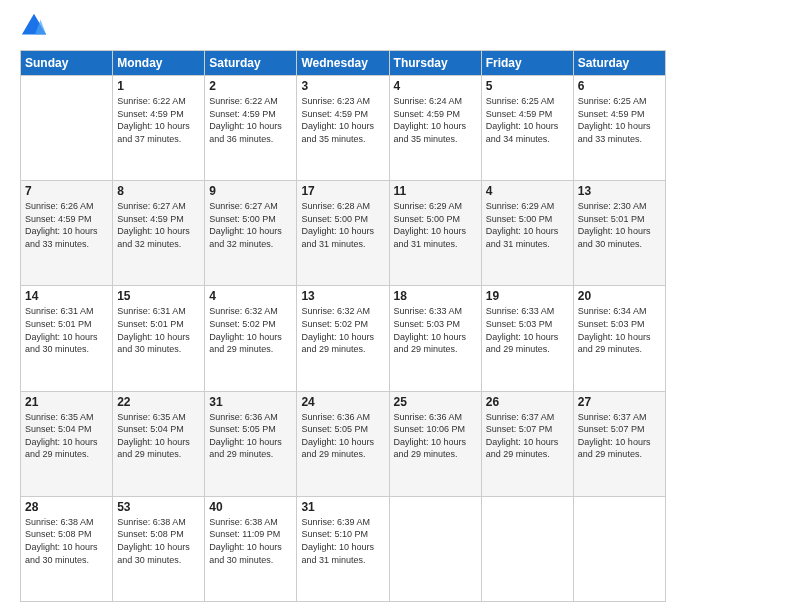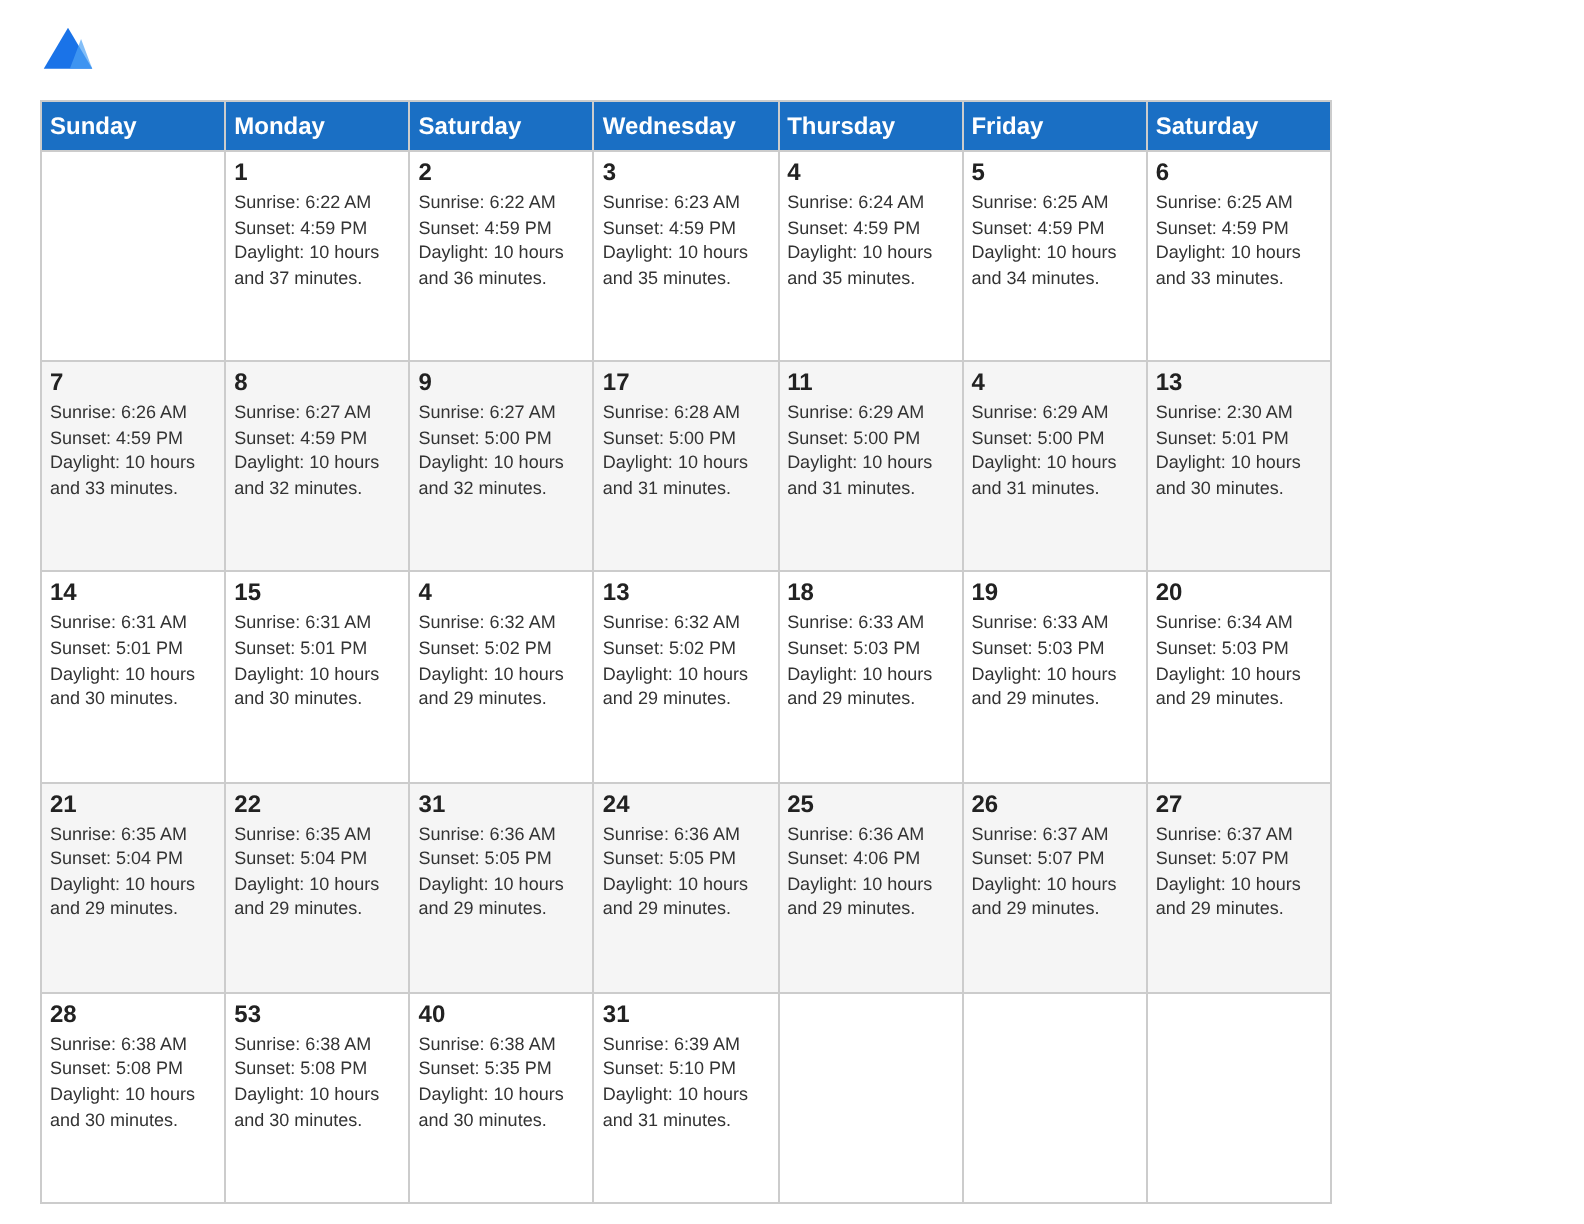--- a/index.html
+++ b/index.html
@@ -266,21 +266,21 @@
       </td>
           <td>
         <div class="cell-day">24</div>
         <div class="cell-info">Sunrise: 6:36 AM</div>
         <div class="cell-info">Sunset: 5:05 PM</div>
         <div class="cell-info">Daylight: 10 hours and 29 minutes.</div>
       </td>
           <td>
         <div class="cell-day">25</div>
         <div class="cell-info">Sunrise: 6:36 AM</div>
-        <div class="cell-info">Sunset: 4:06 PM</div>
+        <div class="cell-info">Sunset: 10:06 PM</div>
         <div class="cell-info">Daylight: 10 hours and 29 minutes.</div>
       </td>
           <td>
         <div class="cell-day">26</div>
         <div class="cell-info">Sunrise: 6:37 AM</div>
         <div class="cell-info">Sunset: 5:07 PM</div>
         <div class="cell-info">Daylight: 10 hours and 29 minutes.</div>
       </td>
           <td>
         <div class="cell-day">27</div>
@@ -298,21 +298,21 @@
       </td>
           <td>
         <div class="cell-day">53</div>
         <div class="cell-info">Sunrise: 6:38 AM</div>
         <div class="cell-info">Sunset: 5:08 PM</div>
         <div class="cell-info">Daylight: 10 hours and 30 minutes.</div>
       </td>
           <td>
         <div class="cell-day">40</div>
         <div class="cell-info">Sunrise: 6:38 AM</div>
-        <div class="cell-info">Sunset: 5:35 PM</div>
+        <div class="cell-info">Sunset: 11:09 PM</div>
         <div class="cell-info">Daylight: 10 hours and 30 minutes.</div>
       </td>
           <td>
         <div class="cell-day">31</div>
         <div class="cell-info">Sunrise: 6:39 AM</div>
         <div class="cell-info">Sunset: 5:10 PM</div>
         <div class="cell-info">Daylight: 10 hours and 31 minutes.</div>
       </td>
           <td></td>
           <td></td>

